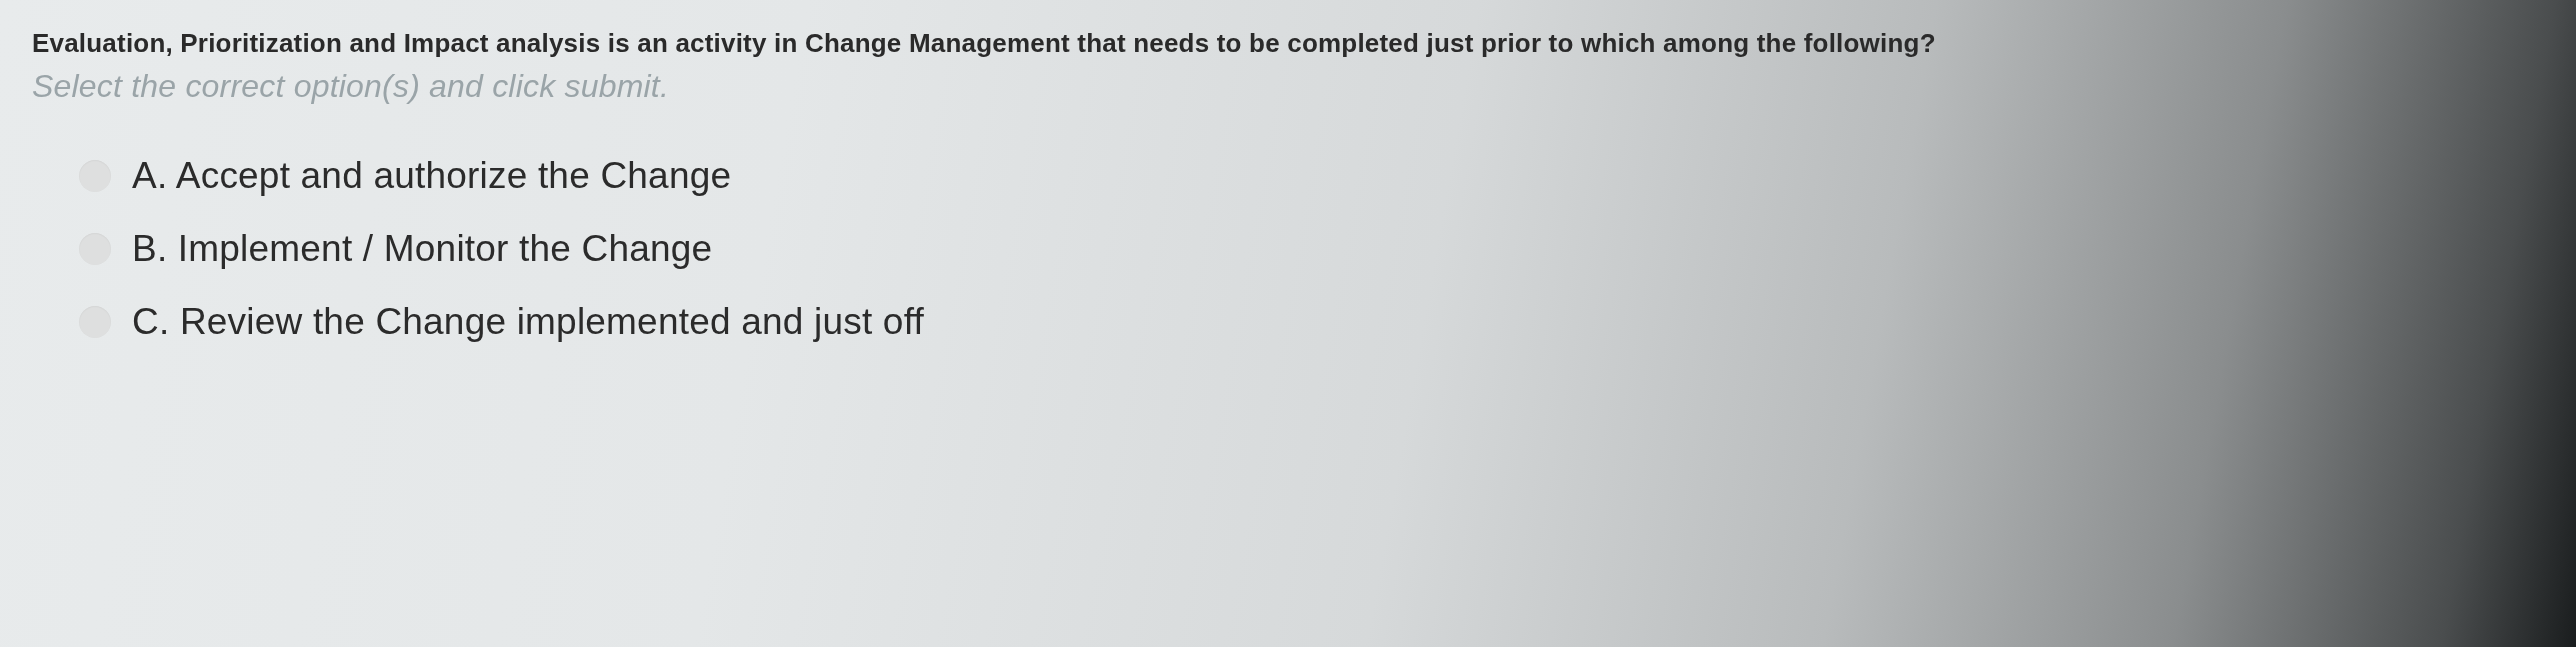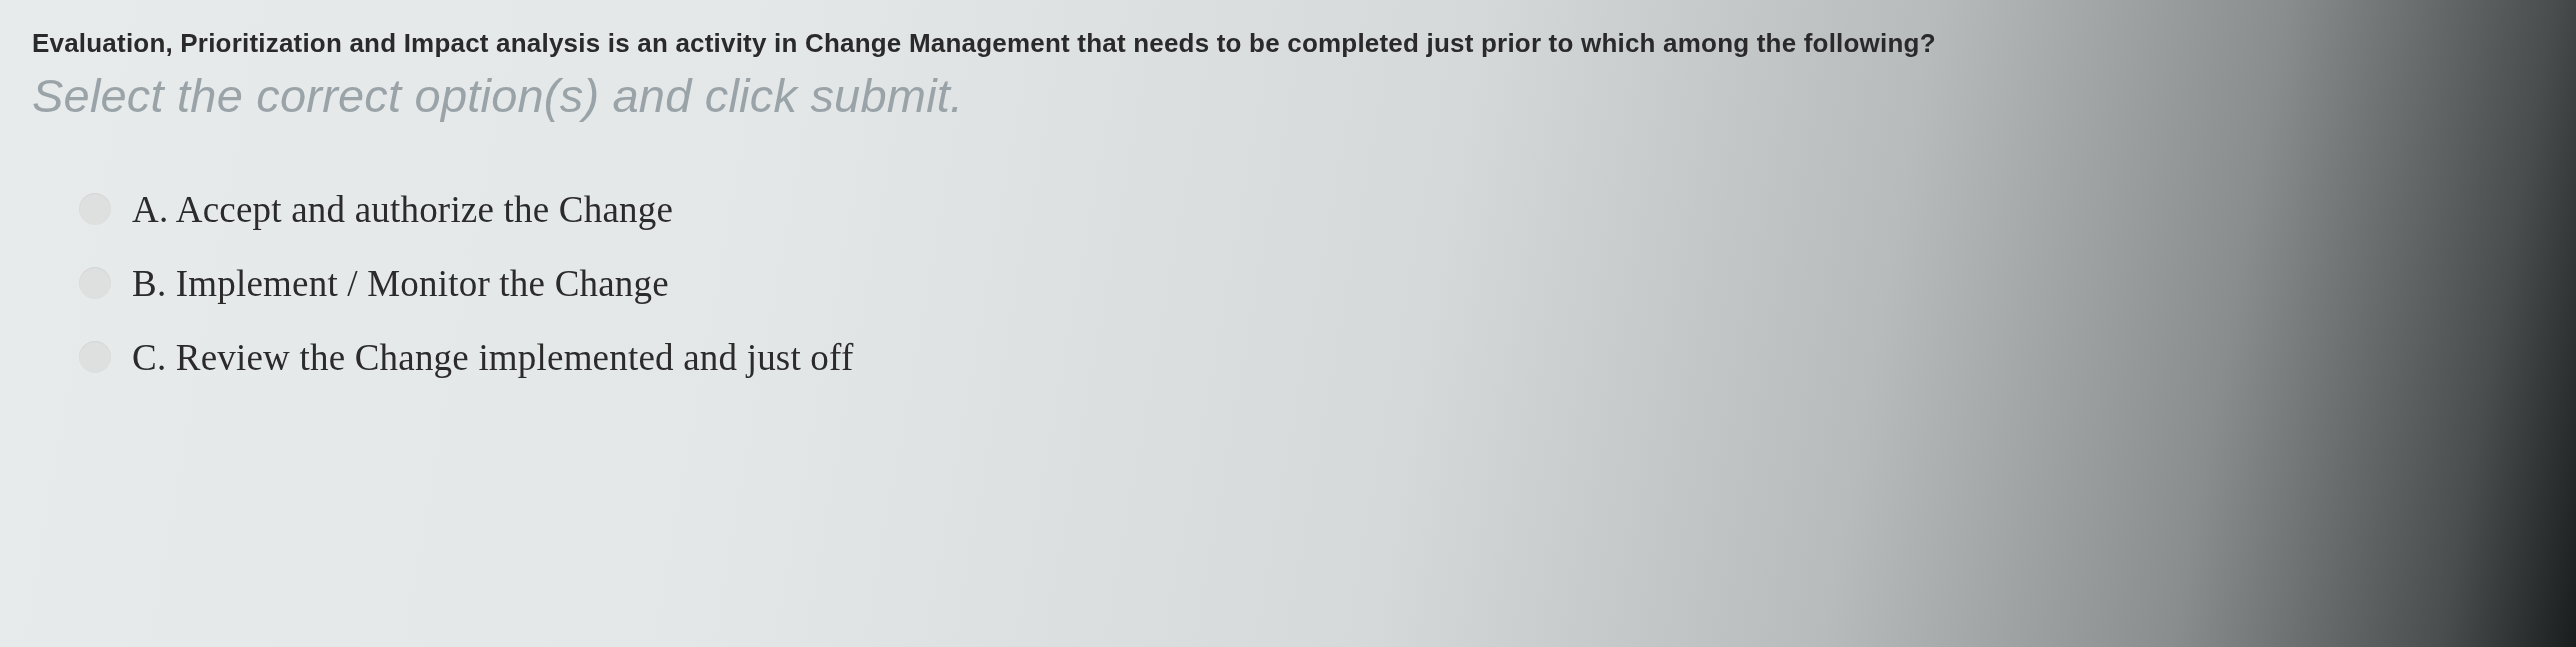--- a/index.html
+++ b/index.html
@@ -16,31 +16,30 @@
     overflow: hidden;
   }
   .question-text {
     font-size: 26px;
     font-weight: 700;
     color: #2a2a2a;
     line-height: 1.55;
     letter-spacing: 0.2px;
   }
   .instruction {
-    font-size: 47px;
+    font-size: 32px;
     font-style: italic;
     color: #9aa4a8;
     margin-top: 4.8px;
     font-weight: 300;
     letter-spacing: 0.2px;
   }
   .options {
-    margin-top: 65px;
+    margin-top: 50px;
     padding-left: 47px;
-    font-family: Liberation Serif, serif;
   }
   .option-row {
     display: flex;
     align-items: center;
     margin-bottom: 31px;
   }
   .radio {
     width: 32px;
     height: 32px;
     border-radius: 50%;

